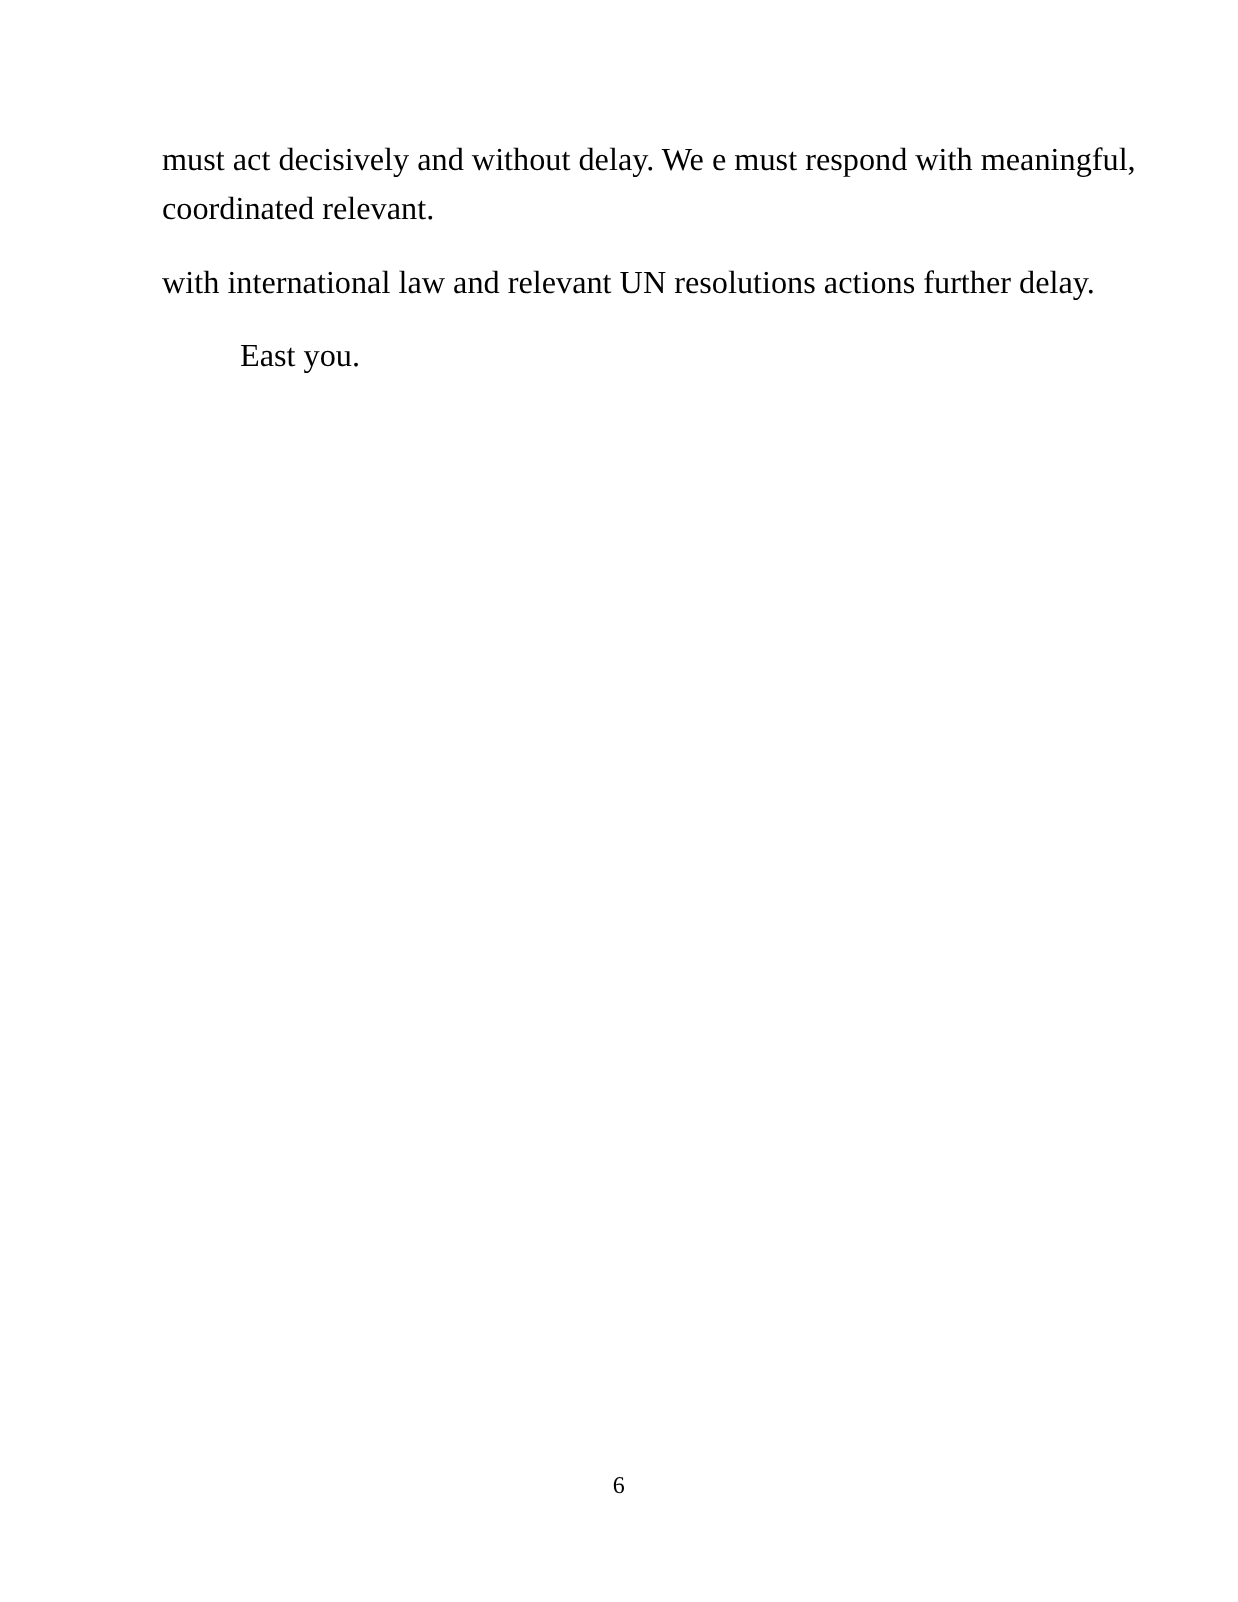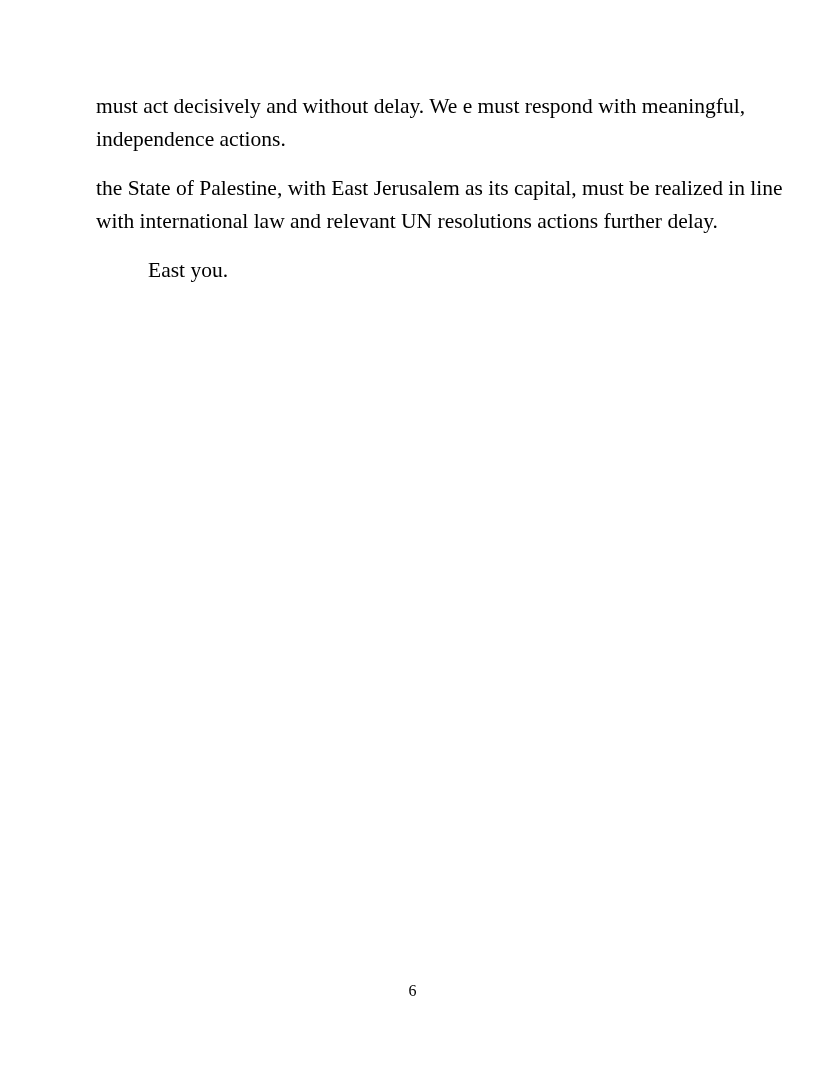--- a/index.html
+++ b/index.html
@@ -11,21 +11,21 @@
     position: relative;
     width: 825px;
     height: 1068px;
     background: #ffffff;
     font-family: "Liberation Serif", serif;
     color: #000000;
     overflow: hidden;
   }
   .body-text {
     position: absolute;
-    left: 96px;
+    left: 108px;
     top: 90px;
     width: 660px;
     font-size: 21.5px;
   }
   .para {
     margin: 0 0 16px 0;
     padding: 0;
   }
   .line {
     display: block;
@@ -46,25 +46,24 @@
   }
 </style>
 </head>
 <body>
 
 <div class="page">
   <div class="body-text">
 
     <p class="para">
       <span class="line">must act decisively and without delay. We e must respond with meaningful,</span>
-      <span class="line">independence actions.</span>
+      <span class="line">coordinated relevant.</span>
     </p>
 
     <p class="para">
-      <span class="line">the State of Palestine, with East Jerusalem as its capital, must be realized in line</span>
       <span class="line">with international law and relevant UN resolutions actions further delay.</span>
     </p>
 
     <p class="para">
       <span class="line first-indent">East you.</span>
     </p>
 
   </div>
 
   <div class="page-number">6</div>

